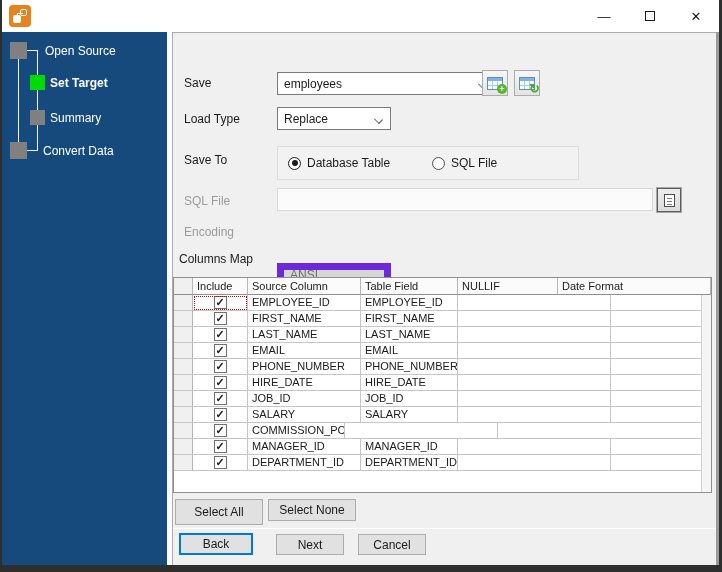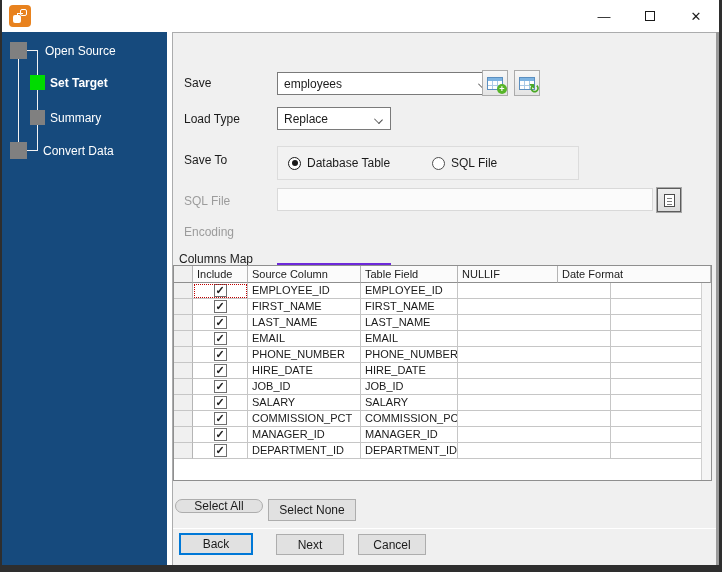--- a/index.html
+++ b/index.html
@@ -58,21 +58,21 @@
   .radio-circ.sel { border-color:#1a1a1a; }
   .radio-circ.sel::after { content:""; position:absolute; left:2.5px; top:2.5px; width:6px; height:6px; background:#1a1a1a; border-radius:50%; }
 
   .text-input { position:absolute; height:23px; background:#fbfbfb; border:1px solid #d9d9d9; }
   .browse-btn { position:absolute; width:24px; height:24px; background:linear-gradient(#ededed,#dcdcdc); border:1px solid #5c5c5c; outline:1px solid #a8a8a8; display:flex; align-items:center; justify-content:center; }
   .doc-ico { position:relative; width:11px; height:13px; background:#fff; border:1px solid #4a4a4a; }
   .doc-ico i { position:absolute; left:2px; right:2px; height:1px; background:#7c7c7c; }
   .doc-ico i:nth-child(1){top:3px;} .doc-ico i:nth-child(2){top:6px;} .doc-ico i:nth-child(3){top:9px;}
 
   
-  .grid { position:absolute; left:0px; top:232px; width:539px; height:216px; background:#ffffff; border:1px solid #8f8f8f; overflow:hidden; }
+  .grid { position:absolute; left:0px; top:244px; width:539px; height:216px; background:#ffffff; border:1px solid #8f8f8f; overflow:hidden; }
   .grid-header { display:flex; height:17px; }
   .hcell { font-size:11px; color:#1b1b1b; background:#fbfbfb; border-right:1px solid #b5b5b5; border-bottom:1px solid #8f8f8f; padding:2px 0 0 4px; white-space:nowrap; overflow:hidden; }
   .hcell.corner { background:#f0f0f0; }
   .grid-row { display:flex; height:16px; }
   .cell { font-size:11px; color:#1b1b1b; border-right:1px solid #c6c6c6; border-bottom:1px solid #c6c6c6; padding:1px 0 0 4px; white-space:nowrap; overflow:hidden; }
   .cell.rowhdr { background:#f0f0f0; border-right:1px solid #b5b5b5; }
   .cell.include { display:flex; align-items:center; justify-content:center; padding:0; }
   .cell.include.focused { outline:1px dotted #c00000; outline-offset:-2px; }
   .cb { width:13px; height:13px; background:#fff; border:1px solid #707070; font-size:11px; line-height:11px; text-align:center; color:#222; font-weight:bold; }
   .c-rowhdr { width:19px; flex:none; }
@@ -286,21 +286,20 @@
             <div class="cell c-source">SALARY</div>
             <div class="cell c-field">SALARY</div>
             <div class="cell c-date"></div>
             <div class="cell c-null"></div>
           </div>
           <div class="grid-row">
             <div class="cell rowhdr c-rowhdr"></div>
             <div class="cell include c-include">
               <span class="cb">✓</span>
             </div>
-            <div class="cell c-source">COMMISSION_PCT</div>
             <div class="cell c-field">COMMISSION_PC</div>
             <div class="cell c-date"></div>
             <div class="cell c-null"></div>
           </div>
           <div class="grid-row">
             <div class="cell rowhdr c-rowhdr"></div>
             <div class="cell include c-include">
               <span class="cb">✓</span>
             </div>
             <div class="cell c-source">MANAGER_ID</div>
@@ -315,21 +314,21 @@
             </div>
             <div class="cell c-source">DEPARTMENT_ID</div>
             <div class="cell c-field">DEPARTMENT_ID</div>
             <div class="cell c-date"></div>
             <div class="cell c-null"></div>
           </div>
         </div>
       <div class="vscroll"></div>
     </div>
 
-    <div class="btn" style="left:2px; top:466px; width:88px; height:14px;border-radius:8px;">Select All</div>
+    <div class="btn" style="left:2px; top:466px; width:88px; height:26px;">Select All</div>
     <div class="btn" style="left:95px; top:466px; width:88px; height:22px;">Select None</div>
 
     <div class="divider" style="top:495px;"></div>
 
     <div class="btn primary" style="left:6px; top:500px; width:74px; height:22px;">Back</div>
     <div class="btn" style="left:103px; top:501px; width:68px; height:21px;">Next</div>
     <div class="btn" style="left:185px; top:501px; width:68px; height:21px;">Cancel</div>
   </div>
 </div>
 

